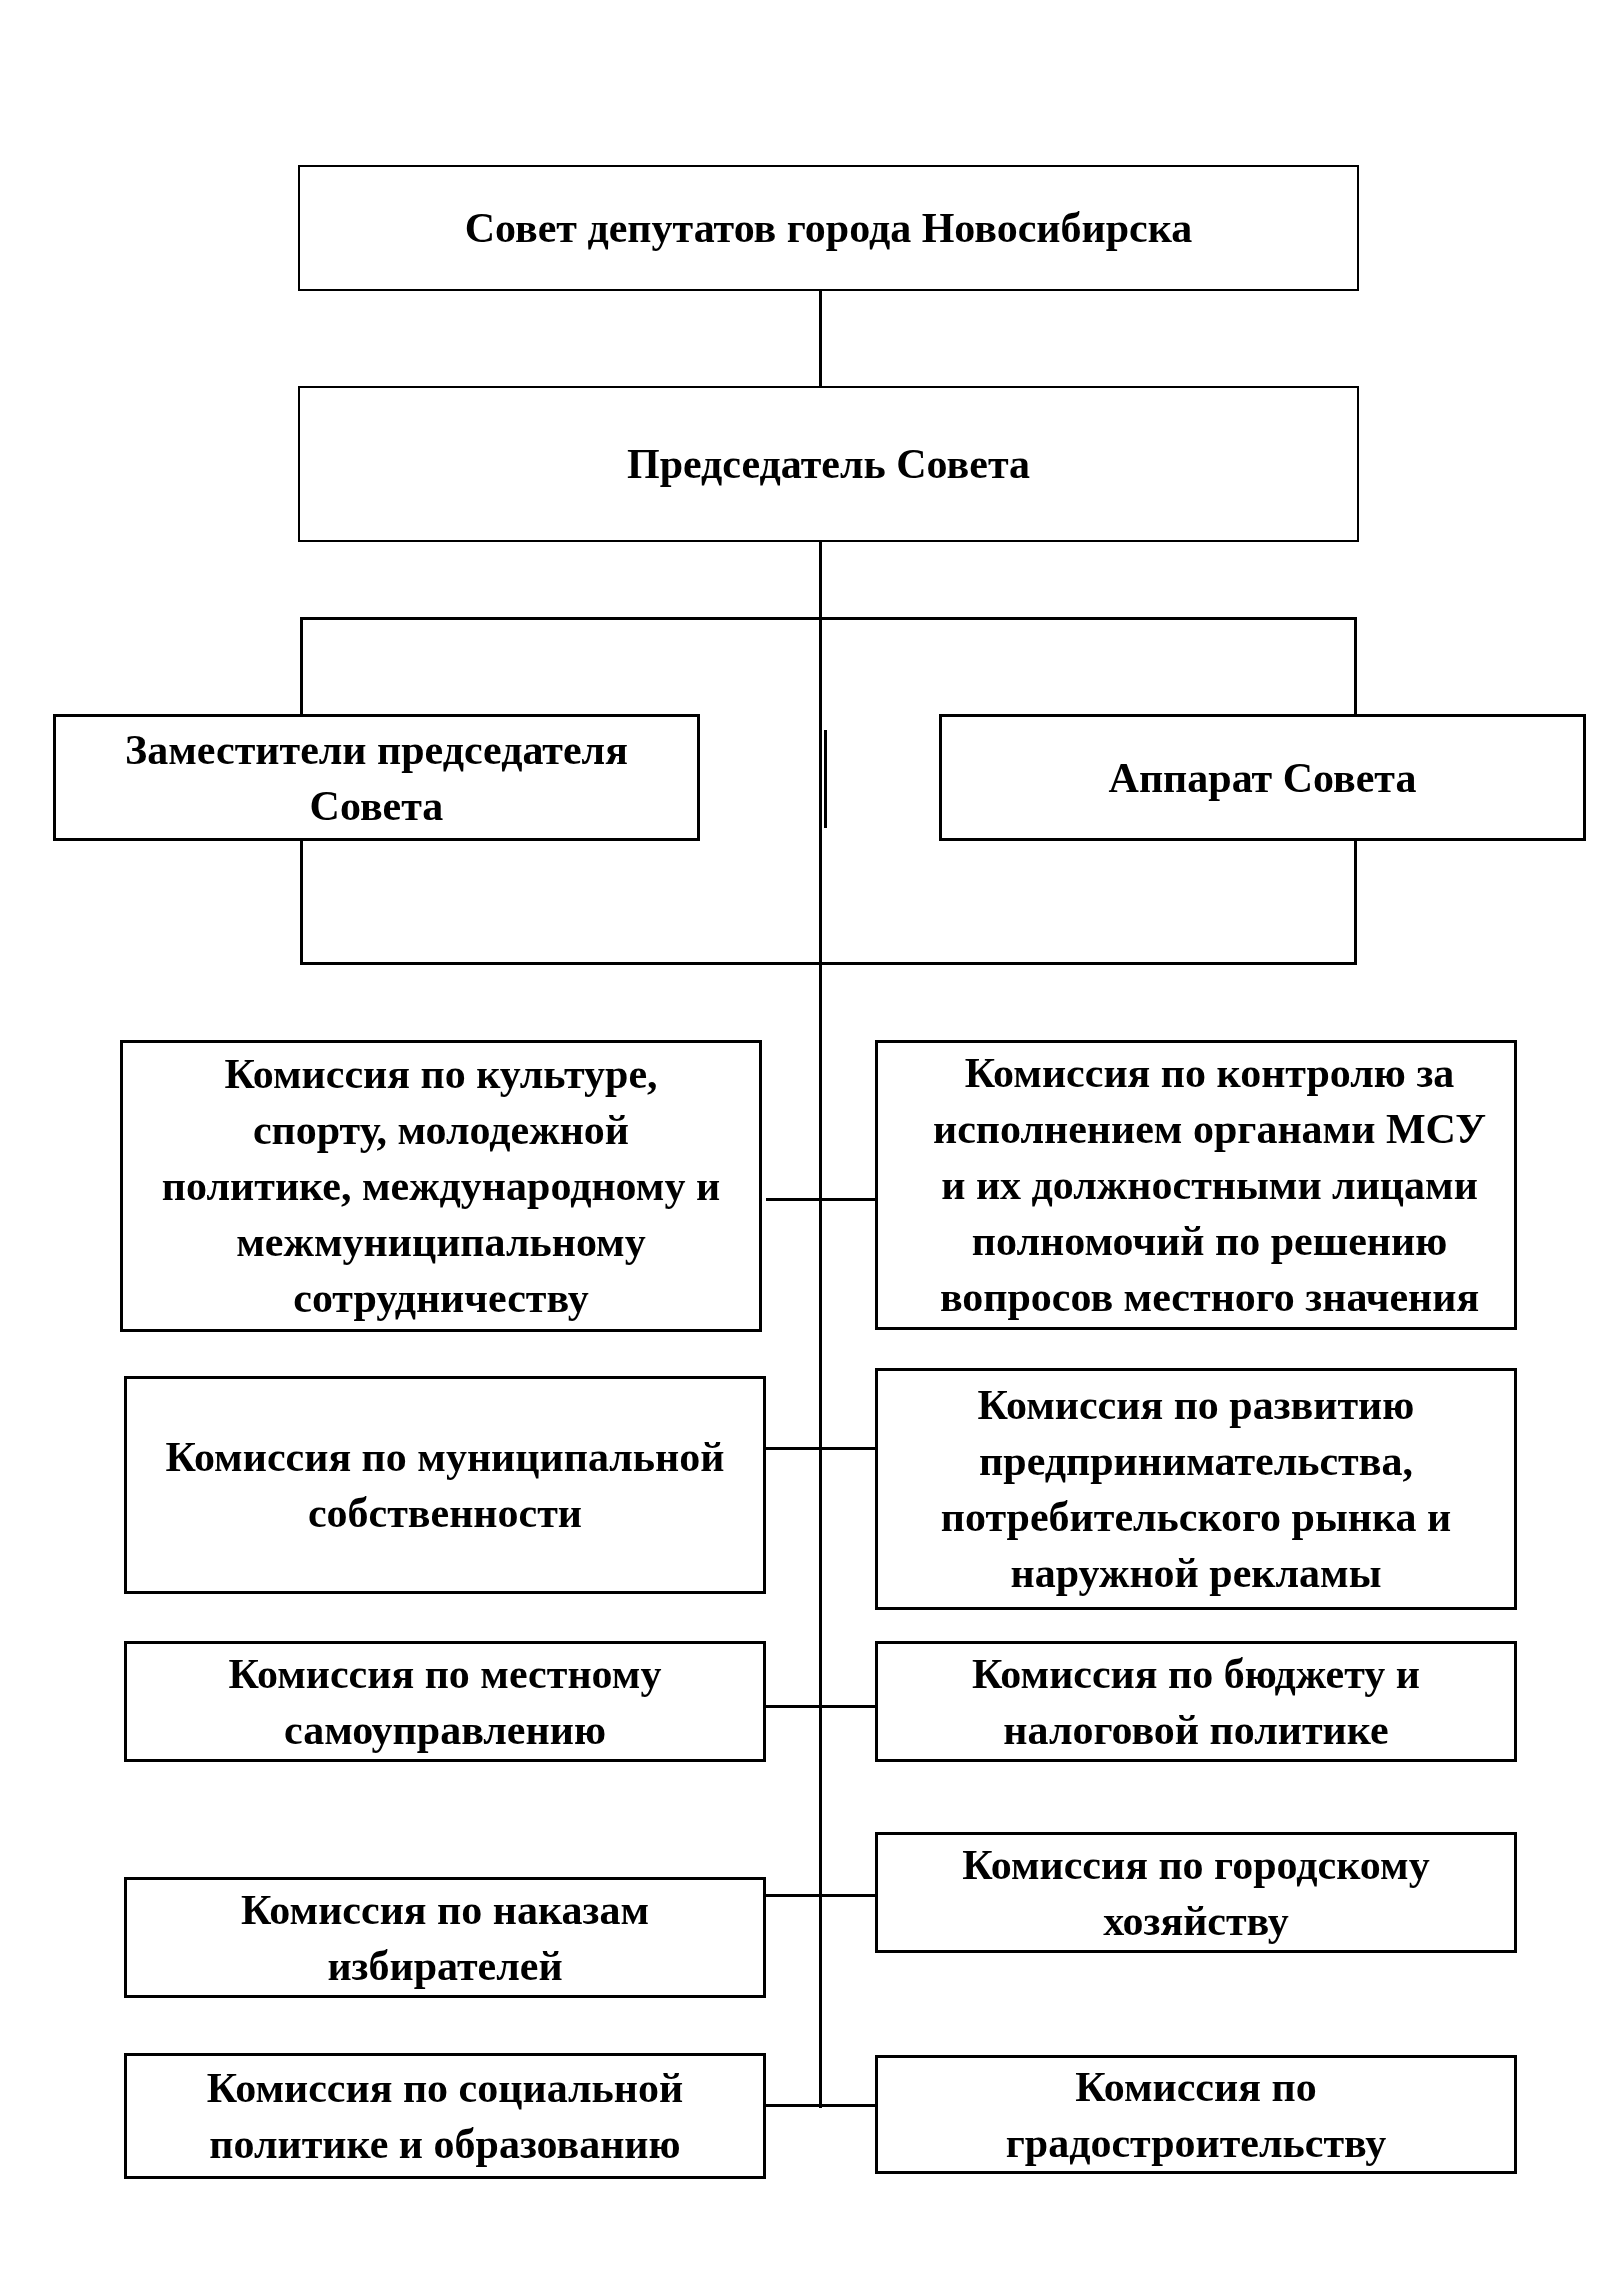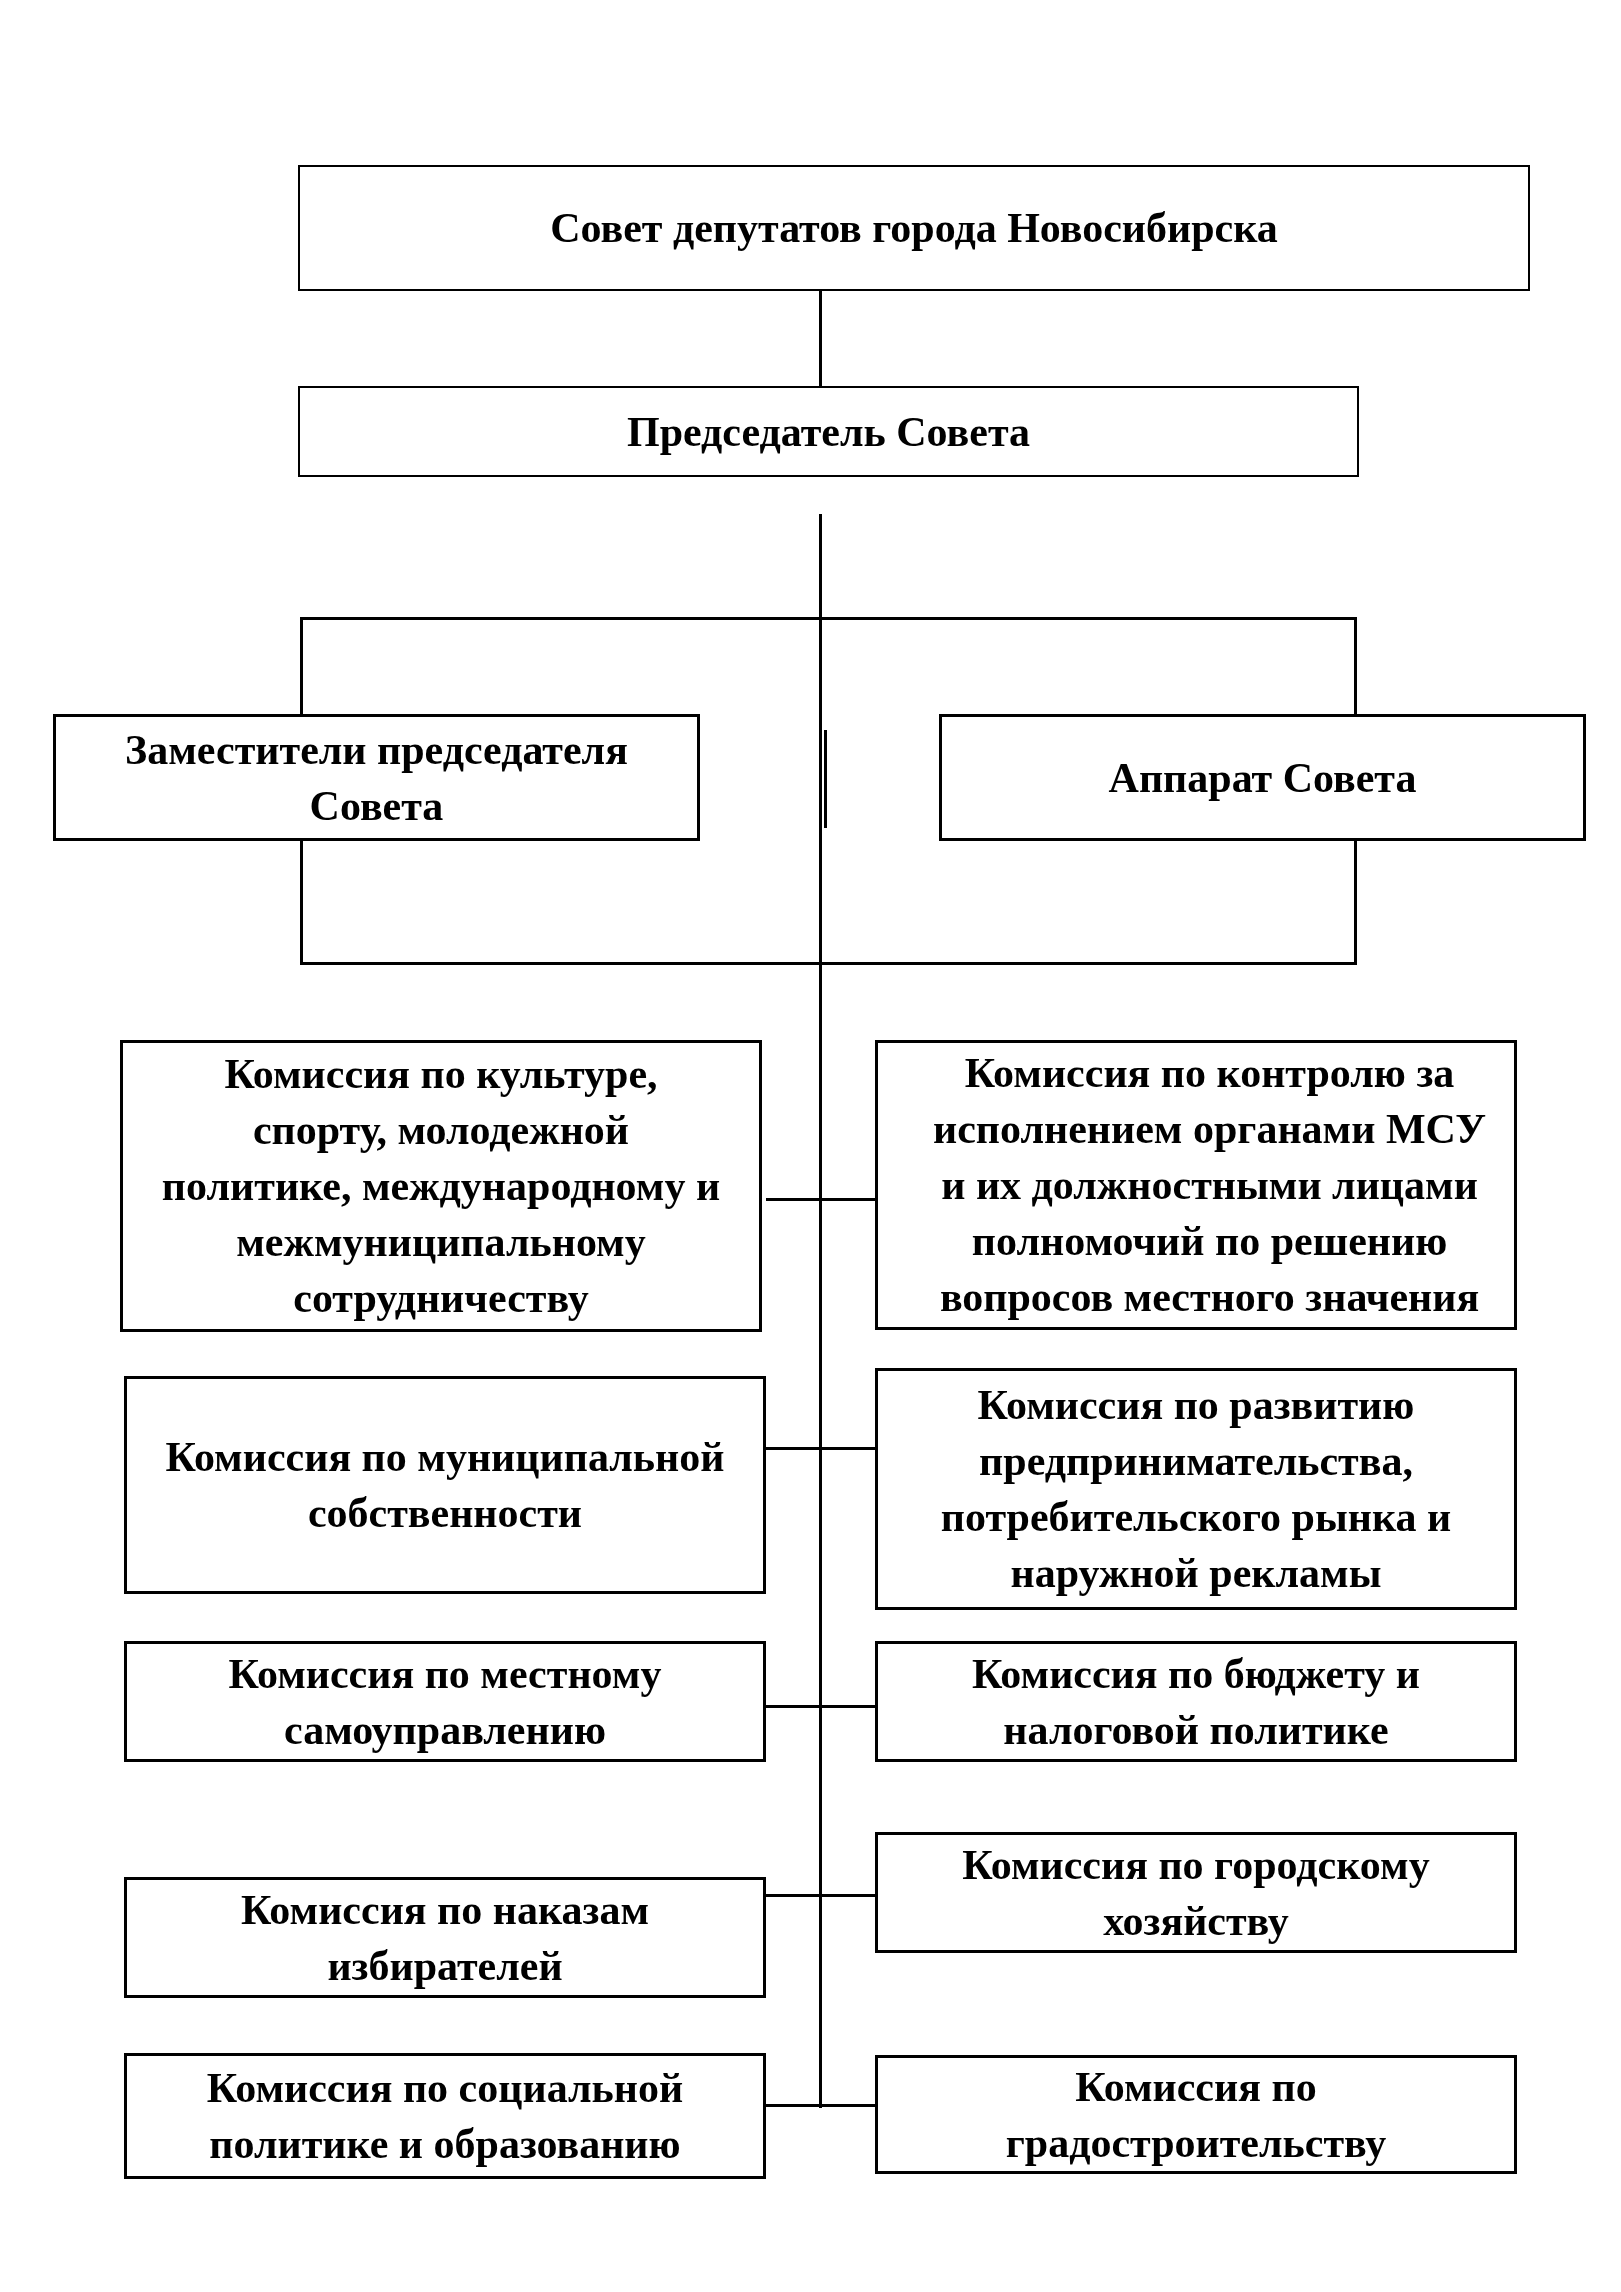--- a/index.html
+++ b/index.html
@@ -34,22 +34,22 @@
     border:3.9px solid #000000;
     background:transparent;
     z-index:1;
   }
   .line{
     position:absolute;
     background:#000000;
     z-index:0;
   }
   
-  .b-council{left:298px;top:165px;width:1232px;height:126px;}
-  .b-chair{left:298px;top:386px;width:1061px;height:91px;}
+  .b-council{left:298px;top:165px;width:1061px;height:126px;}
+  .b-chair{left:298px;top:386px;width:1061px;height:156px;}
   .b-bigrect{left:300px;top:617px;width:1057px;height:348px;}
   .b-dep{left:53px;top:714px;width:647px;height:127px;}
   .b-app{left:939px;top:714px;width:647px;height:127px;text-align:center;}
   .b-l1{left:120px;top:1040px;width:642px;height:292px;}
   .b-l2{left:124px;top:1376px;width:642px;height:218px;}
   .b-l3{left:124px;top:1641px;width:642px;height:121px;}
   .b-l4{left:124px;top:1832px;width:642px;height:121px;margin-top:45px;}
   .b-l5{left:124px;top:2053px;width:642px;height:126px;text-align:center;}
   .b-r1{left:875px;top:1040px;width:642px;height:290px;padding-left:33px;}
   .b-r2{left:875px;top:1368px;width:642px;height:242px;}

